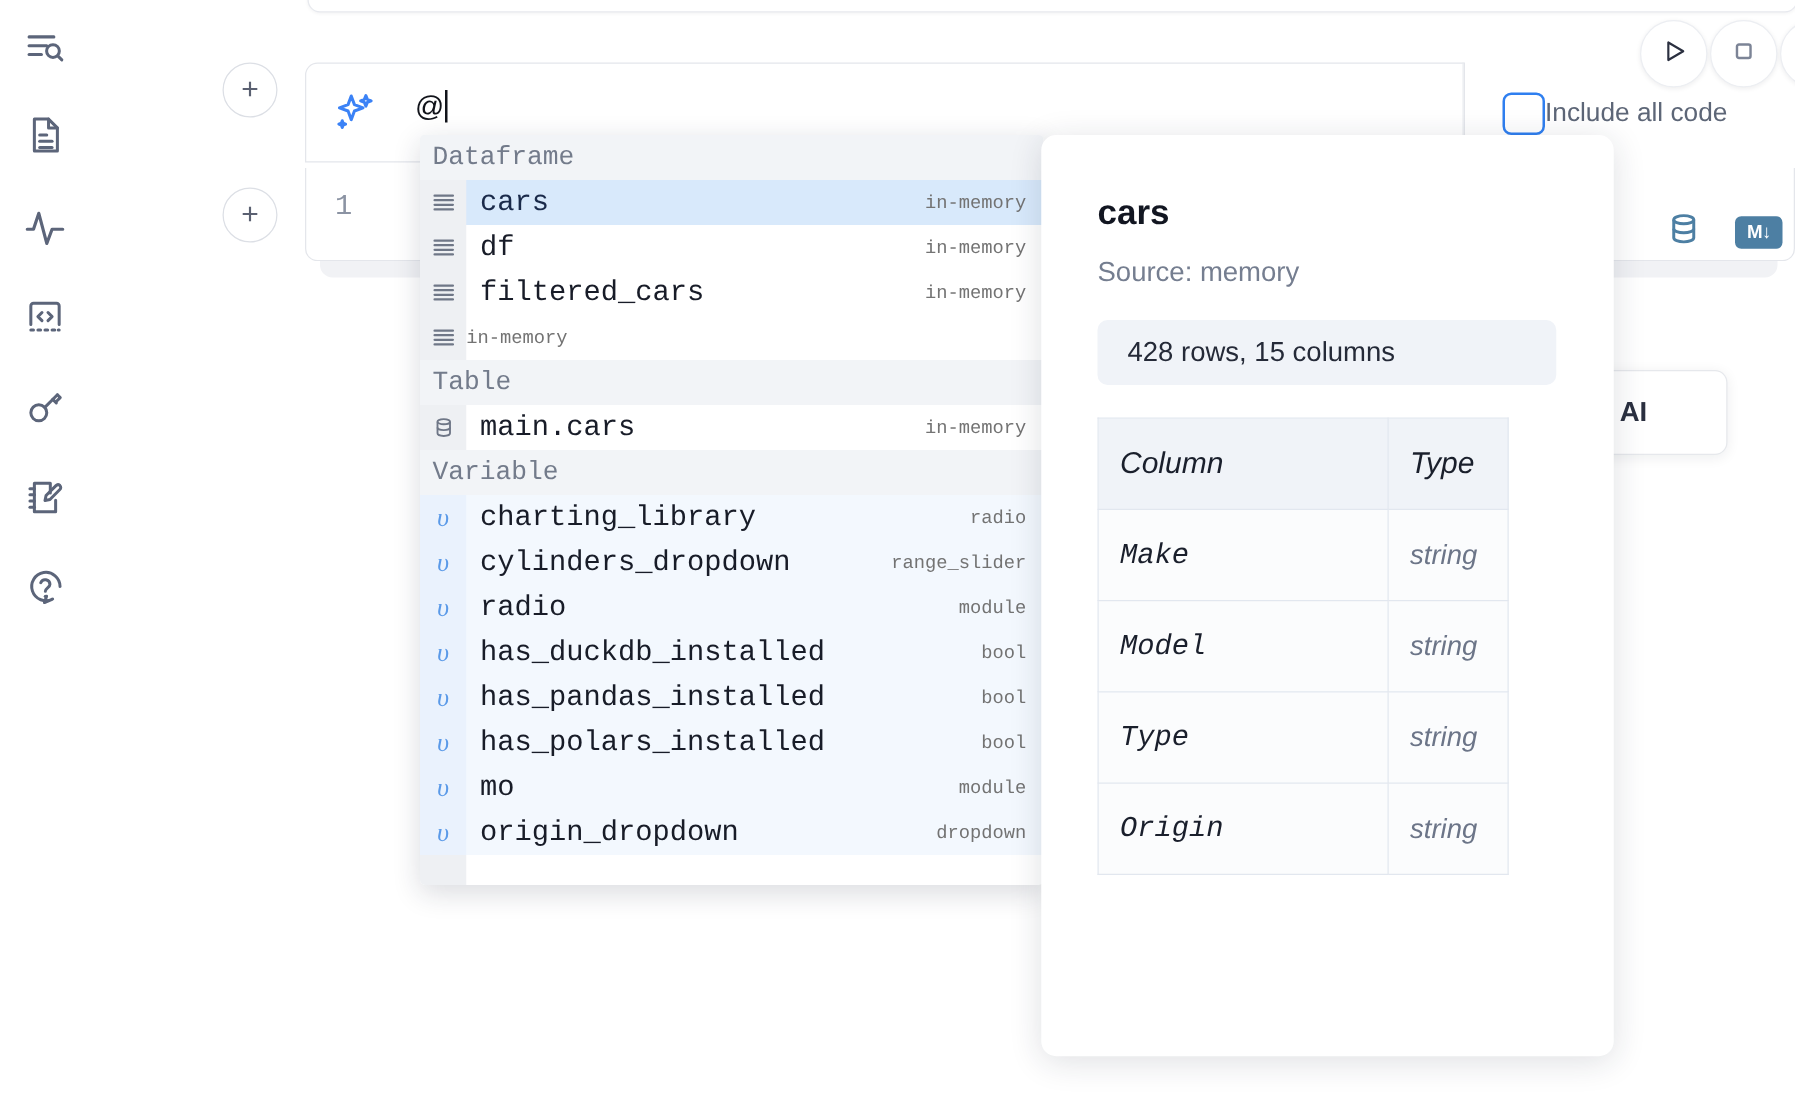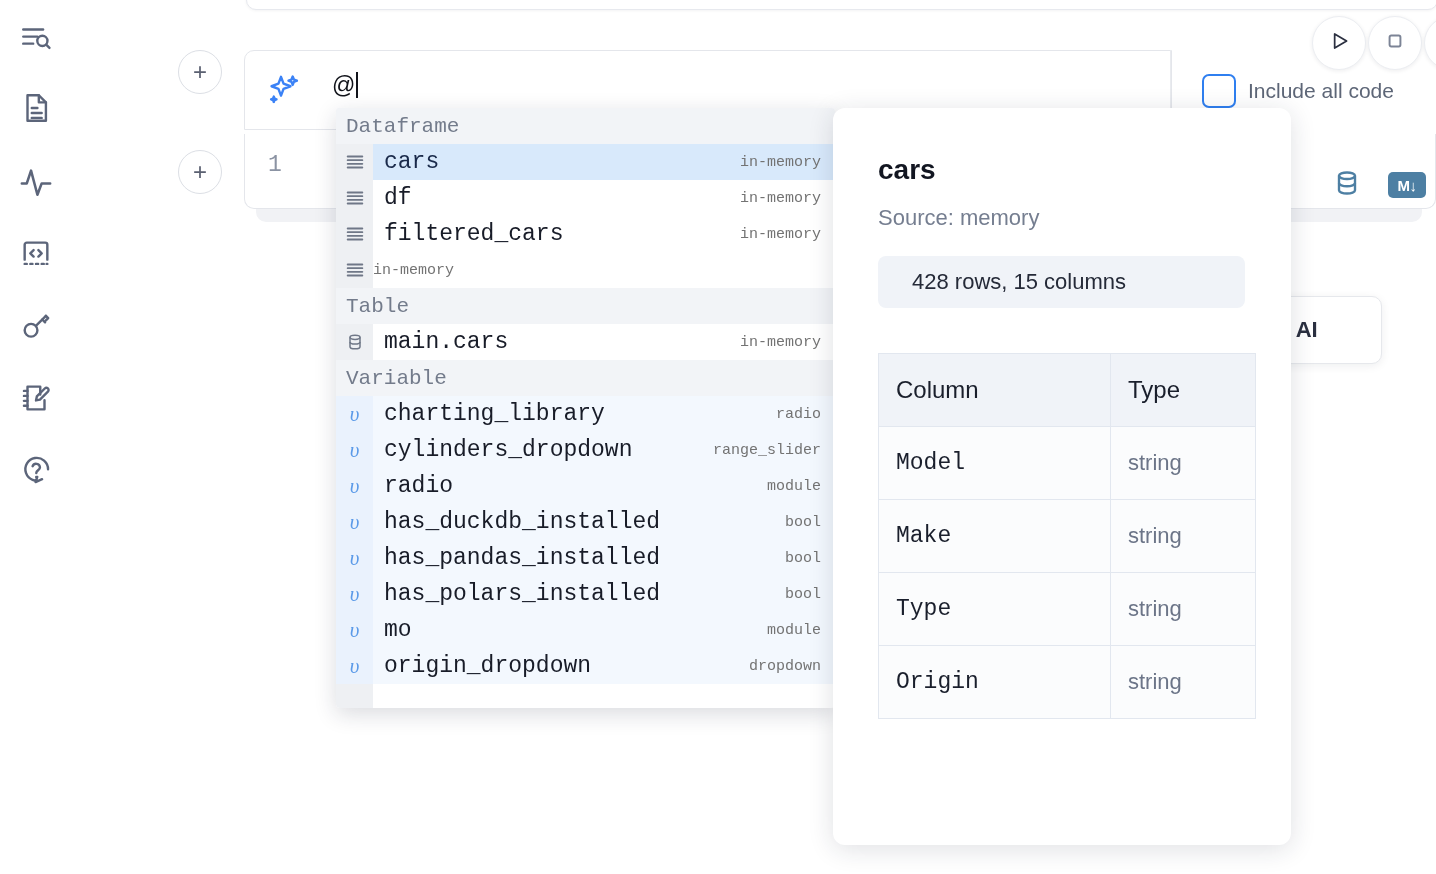--- a/index.html
+++ b/index.html
@@ -35,21 +35,21 @@
   .ai-box { position:absolute; left:244px; top:50px; width:926px; height:78px;
             background:#fff; border:1px solid #e4e6eb; border-top-left-radius:10px;
             border-top-right-radius:0; border-bottom-left-radius:0; }
   .ai-sparkle { position:absolute; left:266px; top:72px; width:36px; height:36px; }
   .ai-text { position:absolute; left:332px; top:72px; font-size:23px; color:#11131a;
              font-family:"Liberation Sans", sans-serif; }
   .caret { display:inline-block; width:2px; height:26px; background:#11131a;
            vertical-align:-5px; margin-left:1px; }
 
   .ai-divider { position:absolute; left:1170px; top:50px; width:1px; height:78px; background:#e9ebef; }
-  .chk-row { position:absolute; left:1202px; top:74px; display:flex; align-items:center; gap:12px; }
+  .chk-row { position:absolute; left:1202px; top:74px; display:flex; align-items:center; gap:0; }
   .chk-box { width:30px; height:30px; border:2px solid #2f7ff0; border-radius:7px; background:#fff; cursor:pointer; }
   .chk-label { font-size:21px; color:#5d6677; }
 
   
   .cell-wrap { position:absolute; left:244px; top:134px; width:1190px; height:74px;
                background:#fff; border:1px solid #e4e6eb; border-top:none; border-radius:0 0 10px 10px; }
   .cell-shadow { position:absolute; left:256px; top:208px; width:1166px; height:14px;
                  background:#f1f2f5; border-radius:0 0 10px 10px; }
   .ln { position:absolute; left:268px; top:152px; font-size:23px; color:#8b93a3;
         font-family:"Liberation Mono", monospace; }
@@ -87,23 +87,23 @@
              color:#737373; white-space:nowrap; }
 
   
   .dp { position:absolute; left:833px; top:108px; width:458px; height:737px;
         background:#fff; border-radius:12px; box-shadow:0 4px 26px rgba(25,32,56,.14);
         overflow:hidden; }
   .dp-title { position:absolute; left:45px; top:46px; font-size:28px; font-weight:bold; color:#121621; }
   .dp-src { position:absolute; left:45px; top:97px; font-size:22px; color:#757e90; }
   .dp-pill { position:absolute; left:45px; top:148px; width:367px; height:52px;
              background:#f0f3f8; border-radius:8px; display:flex; align-items:center;
-             padding-left:34px; box-sizing:border-box; font-size:22px; color:#252a38; }
-  .dp-tbl { position:absolute; left:45px; top:245px; width:378px;
-            border:1px solid #e2e7ef; border-bottom:none; border-collapse:collapse; }
+             padding-left:24px; box-sizing:border-box; font-size:22px; color:#252a38; }
+  .dp-tbl { position:absolute; left:45px; top:226px; width:329px;
+            border:1px solid #e2e7ef; border-bottom:none; border-collapse:collapse;font-style:italic; }
   .dp-tbl td, .dp-tbl th { border:1px solid #e2e7ef; height:73px; padding:0 0 0 17px;
                            text-align:left; box-sizing:border-box; }
   .dp-tbl th { background:#f0f3f8; font-size:24px; font-weight:normal; color:#1a1f2c; }
   .dp-tbl td.colname { background:#fbfcfd; font-family:"Liberation Mono", monospace;
                        font-size:23px; color:#1a1f2c; width:232px; }
   .dp-tbl td.coltype { background:#fbfcfd; font-size:22px; color:#6c7588; }
 </style>
 </head>
 <body>
 
@@ -354,25 +354,25 @@
     <div class="dp-pill">428 rows, 15 columns</div>
     <table class="dp-tbl">
       <thead>
           <tr>
         <th>Column</th>
         <th>Type</th>
       </tr>
         </thead>
       <tbody id="dp-body">
           <tr>
-            <td class="colname">Model</td>
+            <td class="colname">Make</td>
             <td class="coltype">string</td>
           </tr>
           <tr>
-            <td class="colname">Make</td>
+            <td class="colname">Model</td>
             <td class="coltype">string</td>
           </tr>
           <tr>
             <td class="colname">Type</td>
             <td class="coltype">string</td>
           </tr>
           <tr>
             <td class="colname">Origin</td>
             <td class="coltype">string</td>
           </tr>

